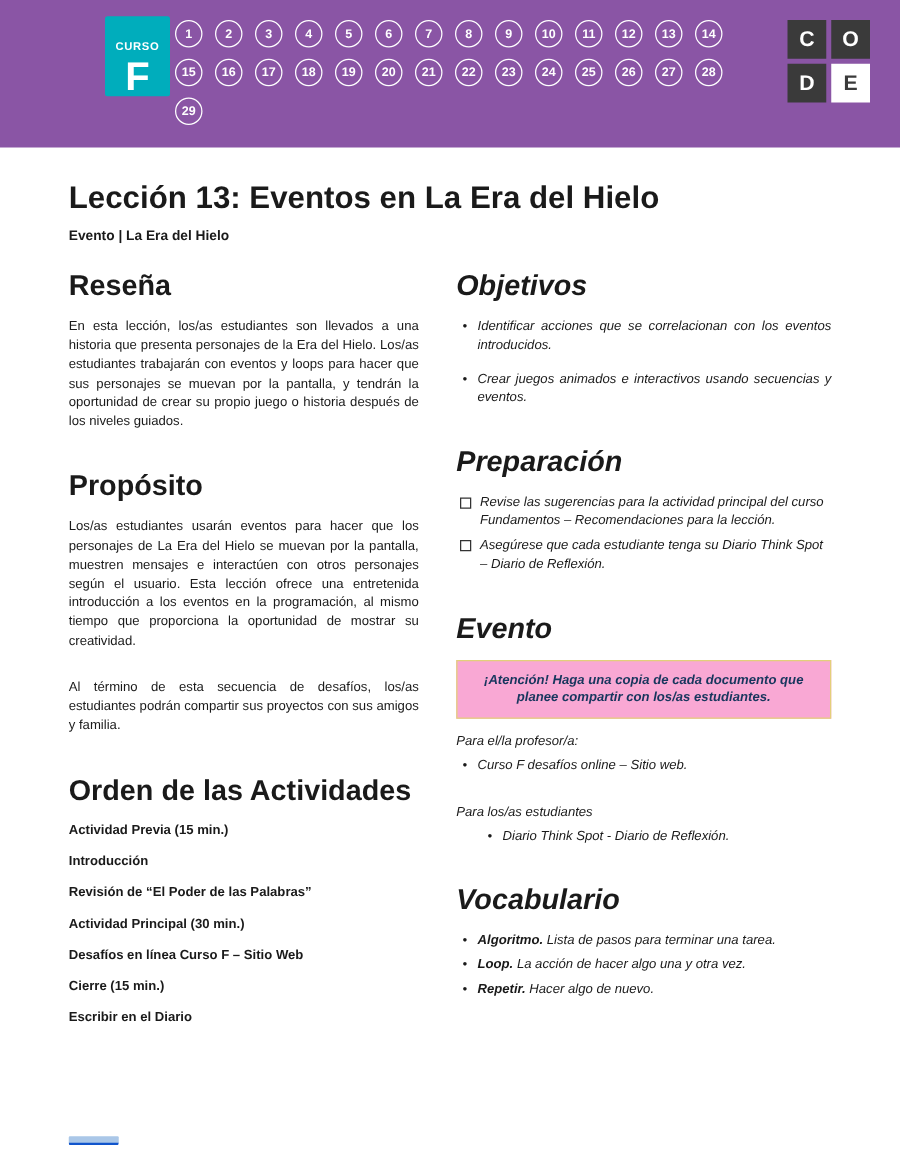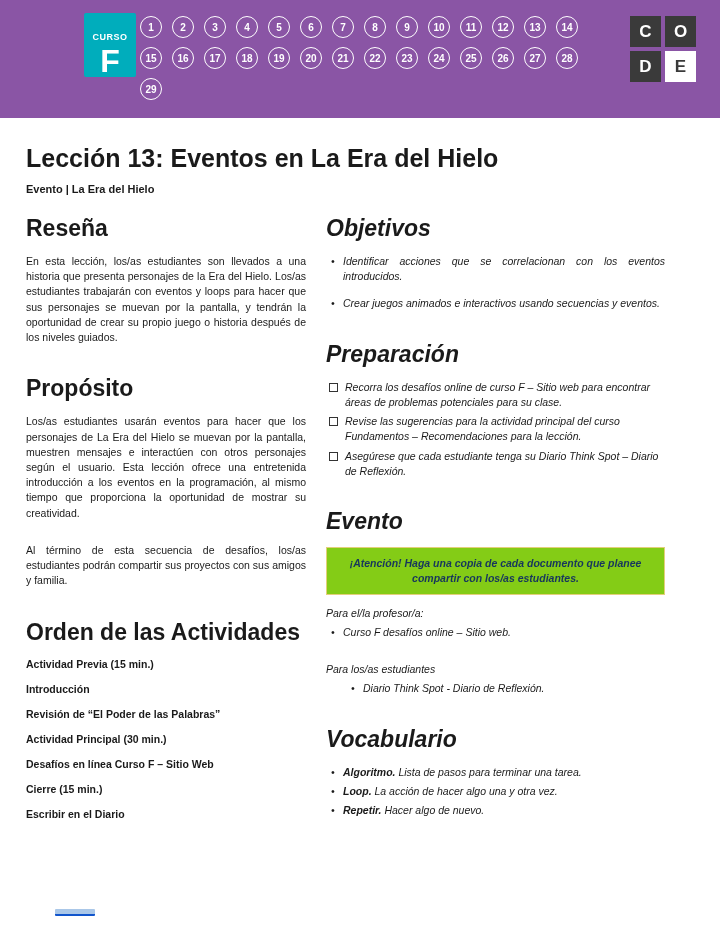--- a/index.html
+++ b/index.html
@@ -47,26 +47,26 @@
     display: grid; grid-template-columns: 31px 31px; grid-auto-rows: 31px; gap: 4px;
   }
   .tile {
     background: #3a3a3a; color: #ffffff;
     display: flex; align-items: center; justify-content: center;
     font-weight: bold; font-size: 17px;
   }
   .tile.light { background: #ffffff; color: #3a3a3a; }
 
   
-  .content { padding: 26px 55px 0 26px; }
+  .content { padding: 26px 55px 0 55px; }
 
   .title { font-size: 25px; font-weight: bold; margin: 0 0 10px 0; }
   .subtitle { font-size: 11px; font-weight: bold; margin: 0 0 6px 0; }
 
-  .columns { display: flex; gap: 20px; margin-top: 14px; }
+  .columns { display: flex; gap: 30px; margin-top: 14px; }
   .col-left { width: 280px; flex: none; }
   .col-right { flex: 1; min-width: 0; font-style: italic; }
 
   h2 { font-size: 23px; font-weight: bold; margin: 30px 0 12px 0; }
   .col-left h2:first-child, .col-right h2:first-child { margin-top: 6px; }
 
   .body-text {
     font-size: 10.5px; line-height: 1.45;
     text-align: justify;
     margin: 0 0 14px 0;
@@ -90,21 +90,21 @@
     margin-bottom: 5px;
   }
   ul.checklist li::before {
     content: ""; position: absolute; left: 3px; top: 3px;
     width: 7px; height: 7px; border: 1px solid #333;
     background: #fff;
   }
 
   .notice {
     border: 1px solid var(--notice-border, #e3cf7a);
-    background: #84cc16;
+    background: #f9a8d4;
     color: var(--notice-text, #17365d);
     font-size: 10.5px; font-weight: bold; line-height: 1.4;
     text-align: center;
     padding: 8px 16px;
     margin: 10px 0 12px 0;
   }
 
   .para-label { font-size: 10.5px; margin: 4px 0 0 0; }
   .para-label.spaced { margin-top: 24px; }
 
@@ -203,21 +203,20 @@
     <div class="col-right">
 
       <h2>Objetivos</h2>
       <ul class="bullets">
         <li>Identificar acciones que se correlacionan con los eventos introducidos.</li>
         <li>Crear juegos animados e interactivos usando secuencias y eventos.</li>
       </ul>
 
       <h2>Preparación</h2>
       <ul class="checklist">
-        <li>Recorra los desafíos online de curso F – Sitio web para encontrar áreas de problemas potenciales para su clase.</li>
         <li>Revise las sugerencias para la actividad principal del curso Fundamentos – Recomendaciones para la lección.</li>
         <li>Asegúrese que cada estudiante tenga su Diario Think Spot – Diario de Reflexión.</li>
       </ul>
 
       <h2>Evento</h2>
       <div class="notice">¡Atención! Haga una copia de cada documento que planee compartir con los/as estudiantes.</div>
 
       <p class="para-label">Para el/la profesor/a:</p>
       <ul class="bullets">
         <li>Curso F desafíos online – Sitio web.</li>

